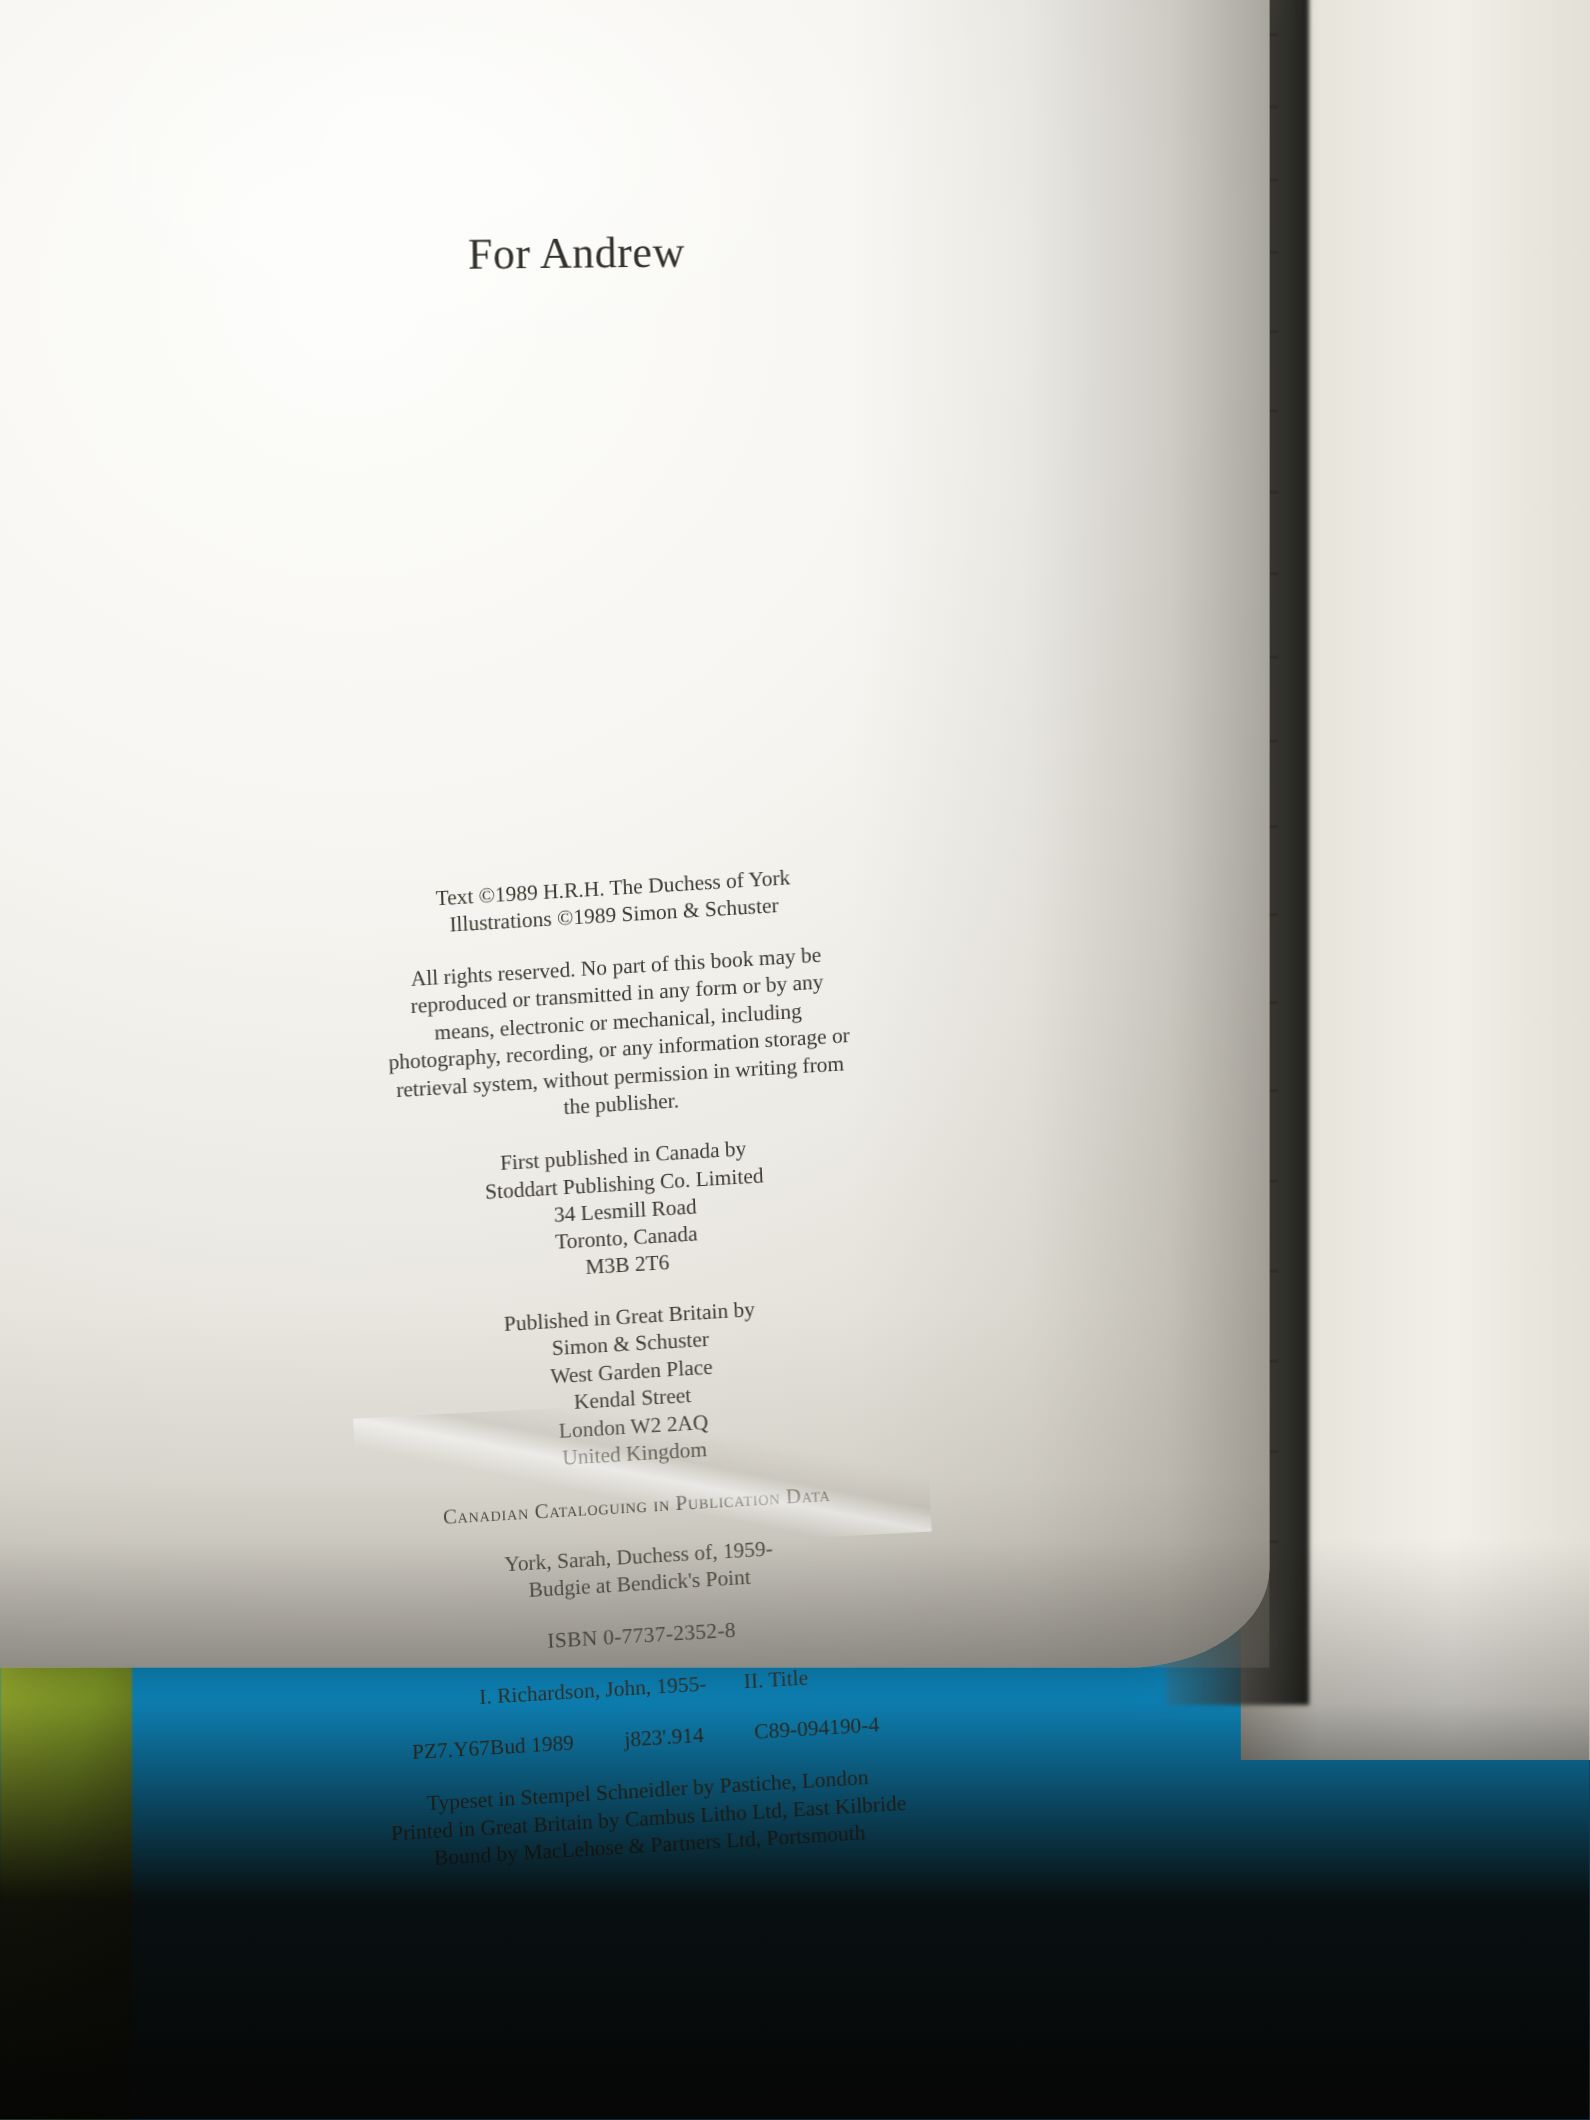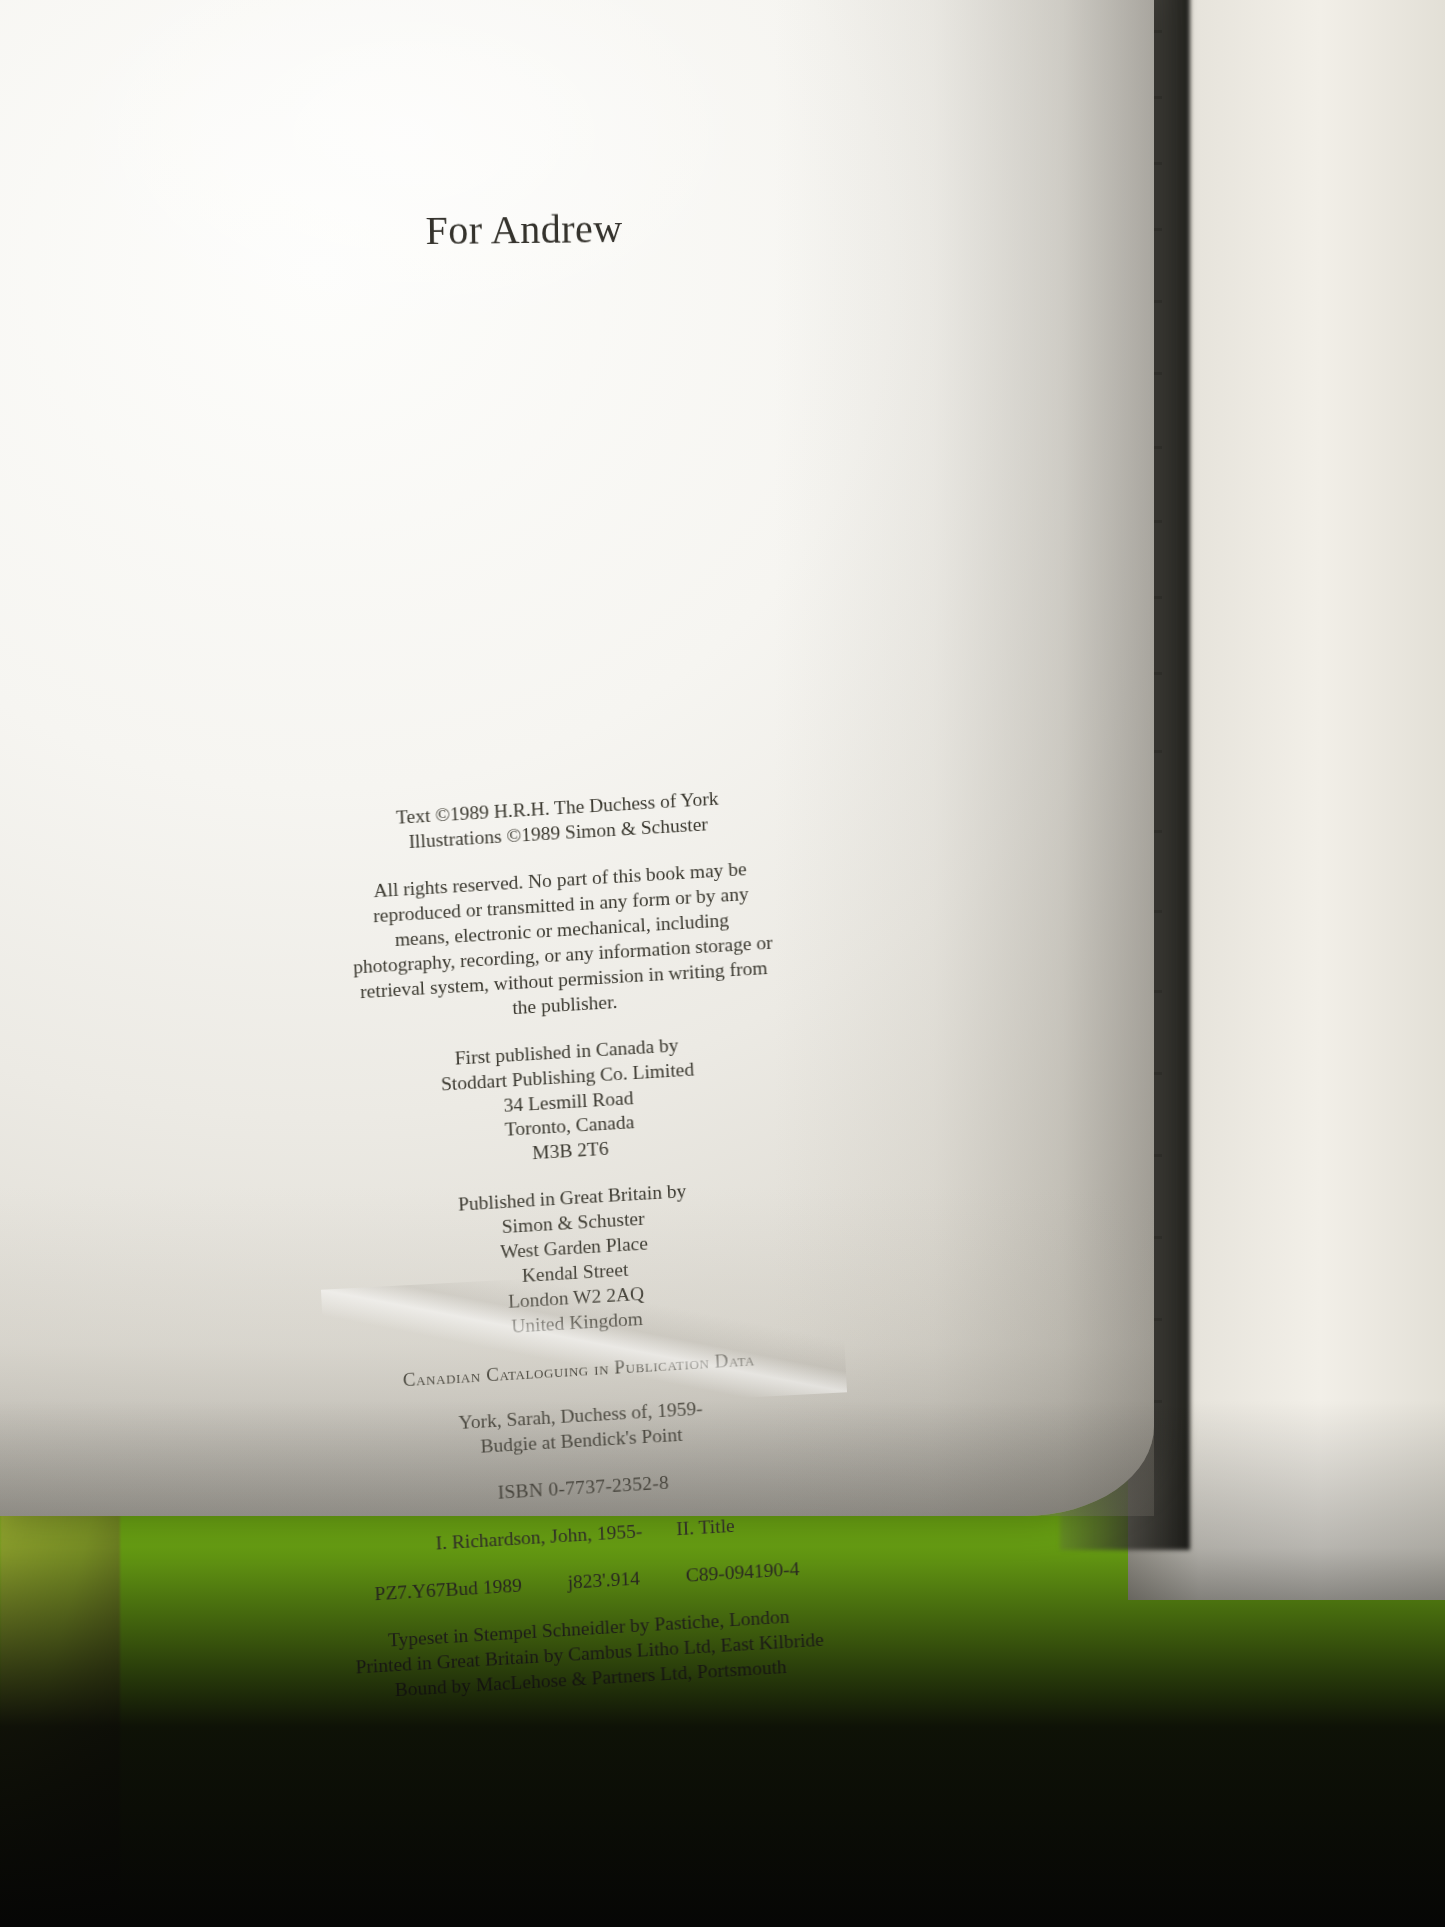--- a/index.html
+++ b/index.html
@@ -11,21 +11,21 @@
     width: 1445px;
     height: 1927px;
     overflow: hidden;
     font-family: "Liberation Serif", serif;
   }
 
   
   .photo {
     position: absolute;
     inset: 0;
-    background: #84cc16;
+    background: #0ea5e9;
   }
 
   
   .desk-surface {
     position: absolute;
     left: 0;
     top: 1440px;
     width: 120px;
     height: 487px;
     background: linear-gradient(105deg, #b9d23a 0%, #9cba2e 45%, #57611a 100%);

